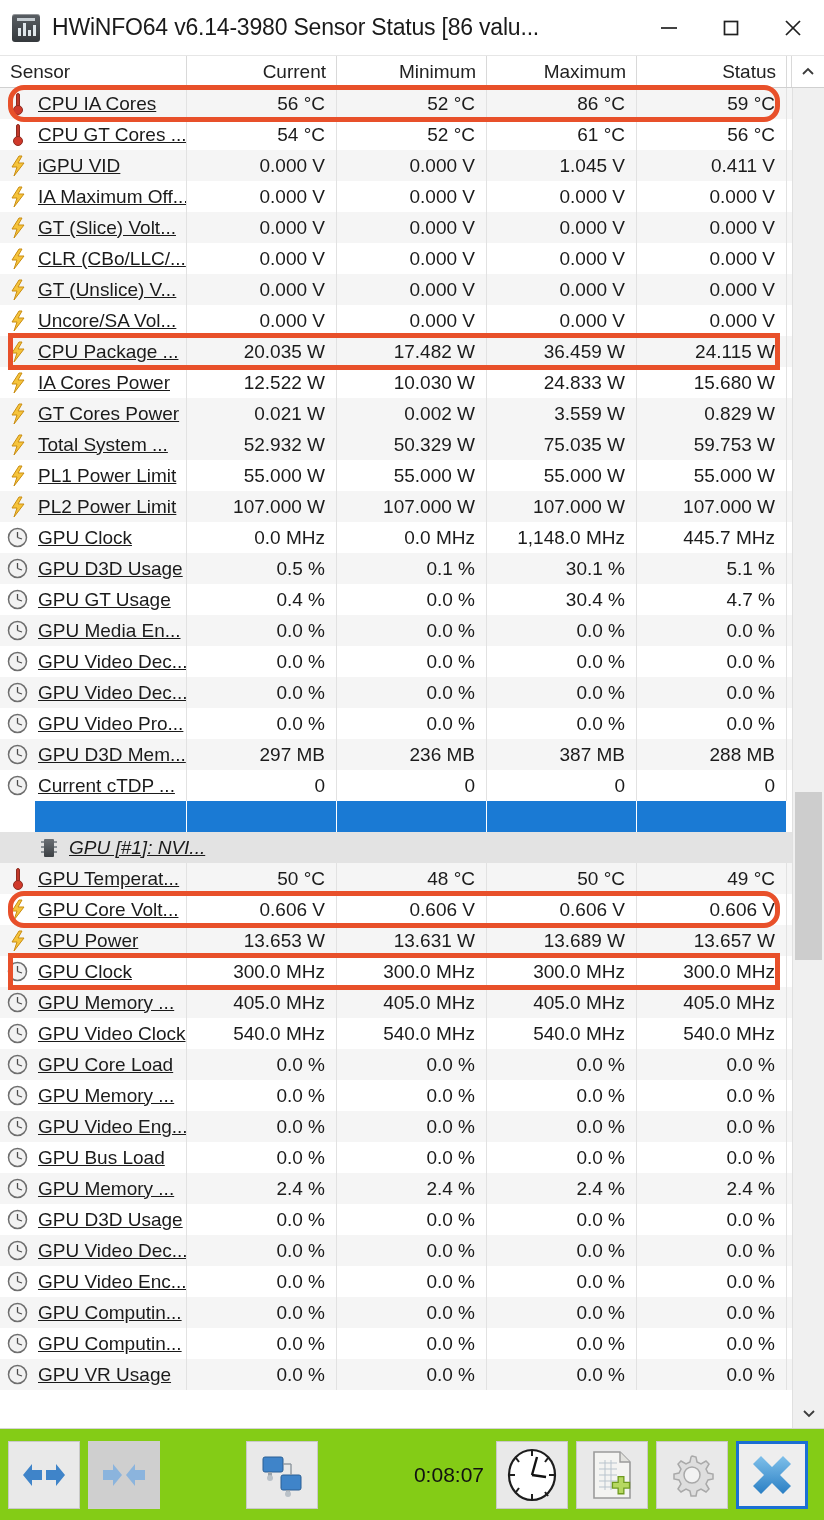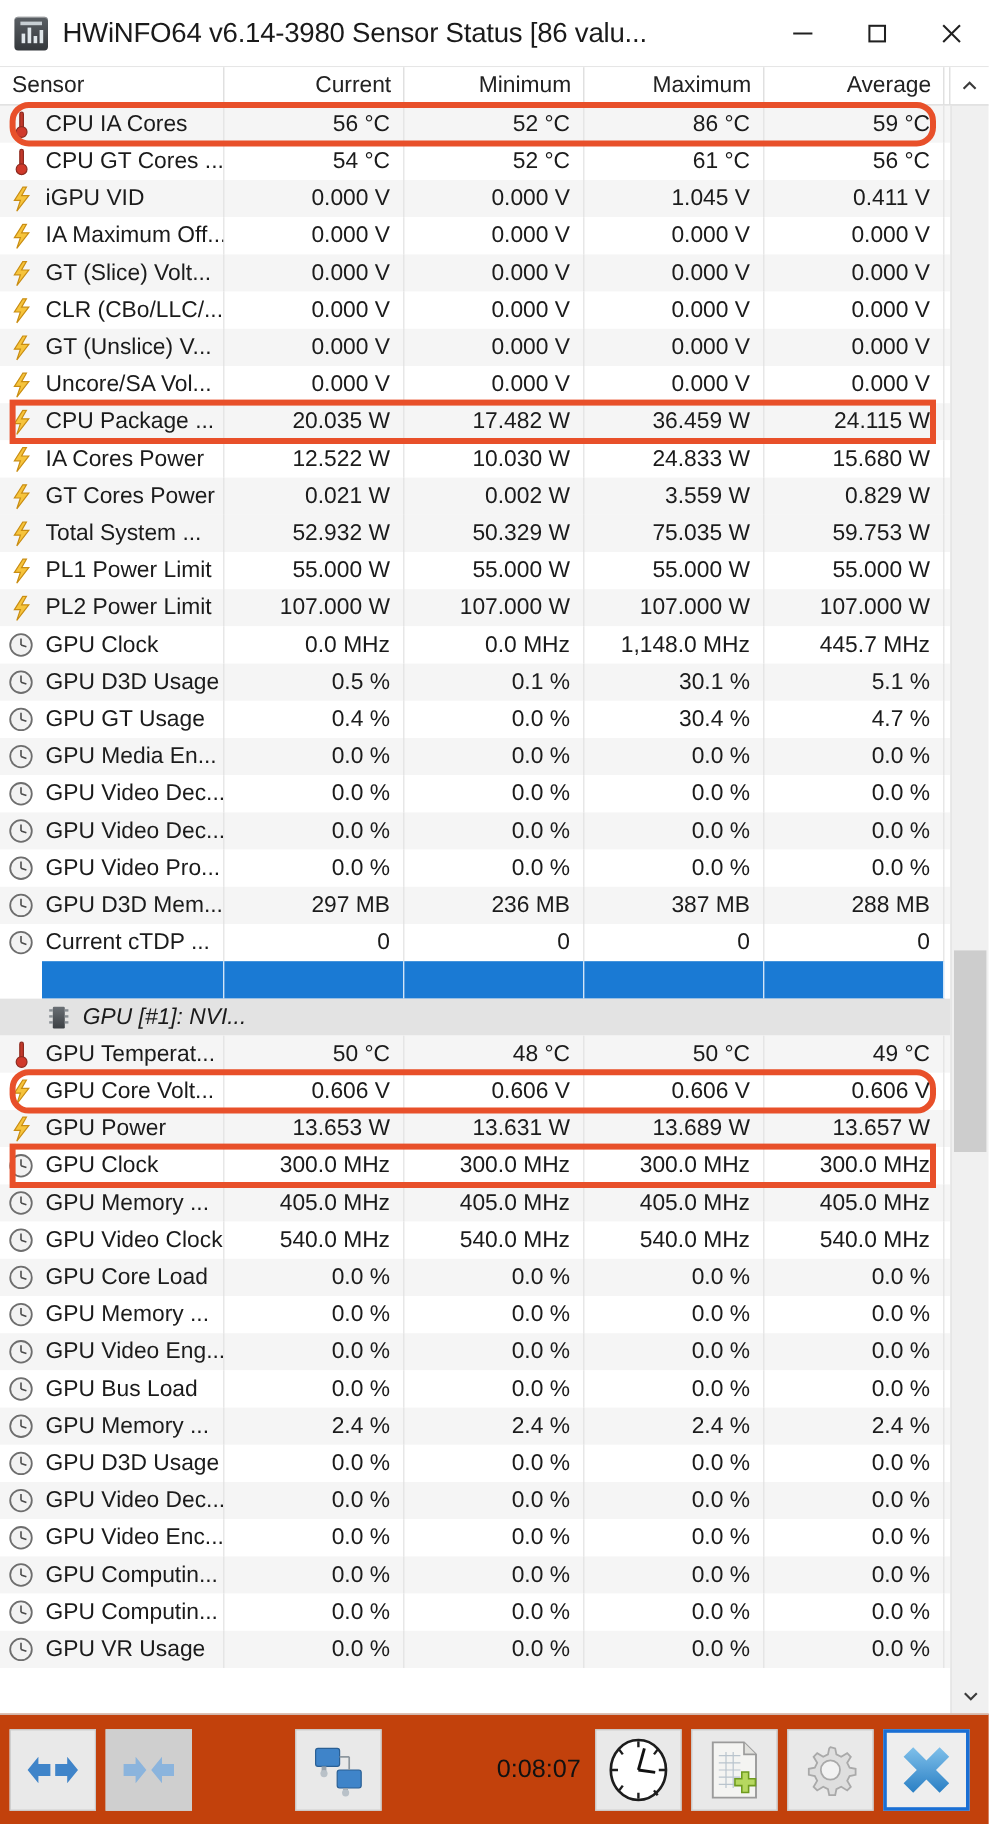--- a/index.html
+++ b/index.html
@@ -89,21 +89,21 @@
     width:35px;flex:0 0 35px;
     display:flex;align-items:center;justify-content:center;
     box-sizing:border-box;
   }
   .cell-name{
     width:152px;flex:0 0 152px;
     display:flex;align-items:center;
     padding-left:3px;
     box-sizing:border-box;
     border-right:1px solid #e2e2e2;
-    white-space:nowrap;overflow:hidden;
+    white-space:nowrap;overflow:hidden;text-decoration:underline;
   }
   .cell-num{
     width:150px;flex:0 0 150px;
     display:flex;align-items:center;justify-content:flex-end;
     padding-right:11px;
     box-sizing:border-box;
     border-right:1px solid #e2e2e2;
     white-space:nowrap;
   }
   .cell-tail{flex:1 1 auto;box-sizing:border-box;}
@@ -168,21 +168,21 @@
     color:#4a4a4a;
   }
   .vs-thumb{
     position:absolute;left:2px;right:2px;
     background:#cdcdcd;
   }
 
   
   .toolbar{
     height:92px;flex:0 0 92px;
-    background:#c2410c;
+    background:#84cc16;
     border-top:1px solid #d5d5d5;
     display:flex;align-items:center;
     box-sizing:border-box;
     position:relative;
   }
   .tb-btn{
     width:72px;height:68px;
     background:#e9e9e9;
     border:1px solid #c9c9c9;
     box-sizing:border-box;
@@ -231,21 +231,21 @@
           </svg>
       </div>
     </div>
   </div>
 
   <div class="grid-header">
     <div class="gh-cell sensor">Sensor</div>
     <div class="gh-cell num">Current</div>
     <div class="gh-cell num">Minimum</div>
     <div class="gh-cell num">Maximum</div>
-    <div class="gh-cell num">Average</div>
+    <div class="gh-cell num">Status</div>
     <div class="gh-spacer"></div>
     <div style="width:32px;display:flex;align-items:center;justify-content:center;">
       <svg width="18" height="18" viewBox="0 0 18 18">
           <polyline points="4,11 9,6 14,11" fill="none" stroke="#3b3b3b" stroke-width="1.8"></polyline>
         </svg>
     </div>
   </div>
 
   <div class="body-wrap">
     <div class="rows" id="rows-container">

